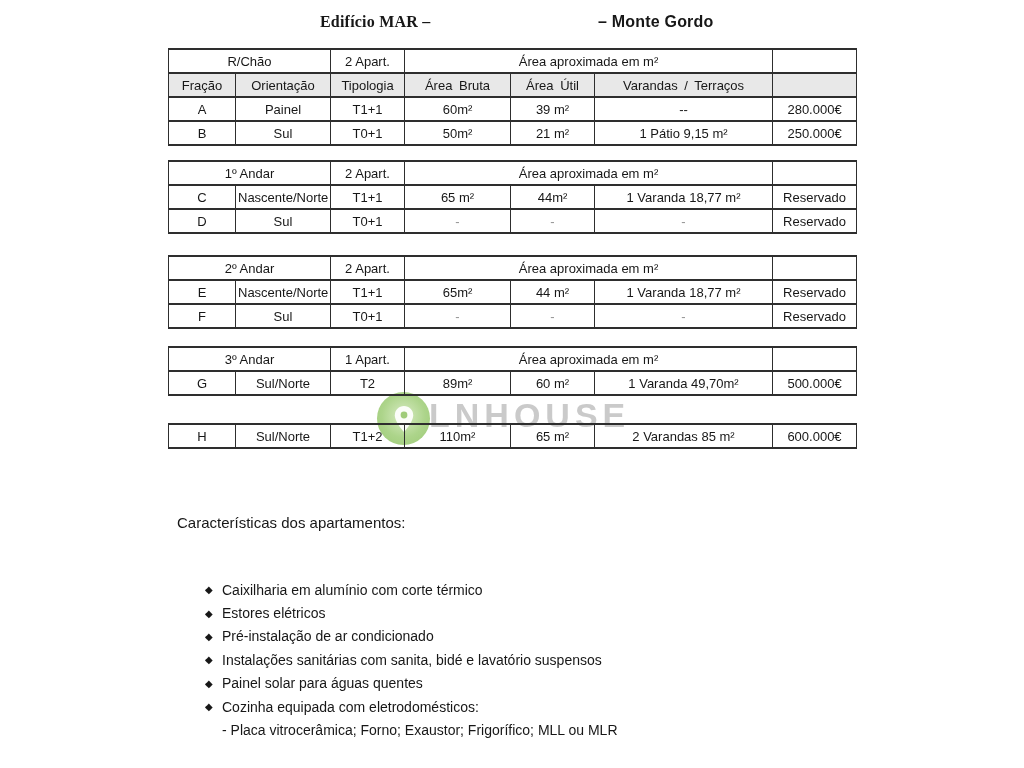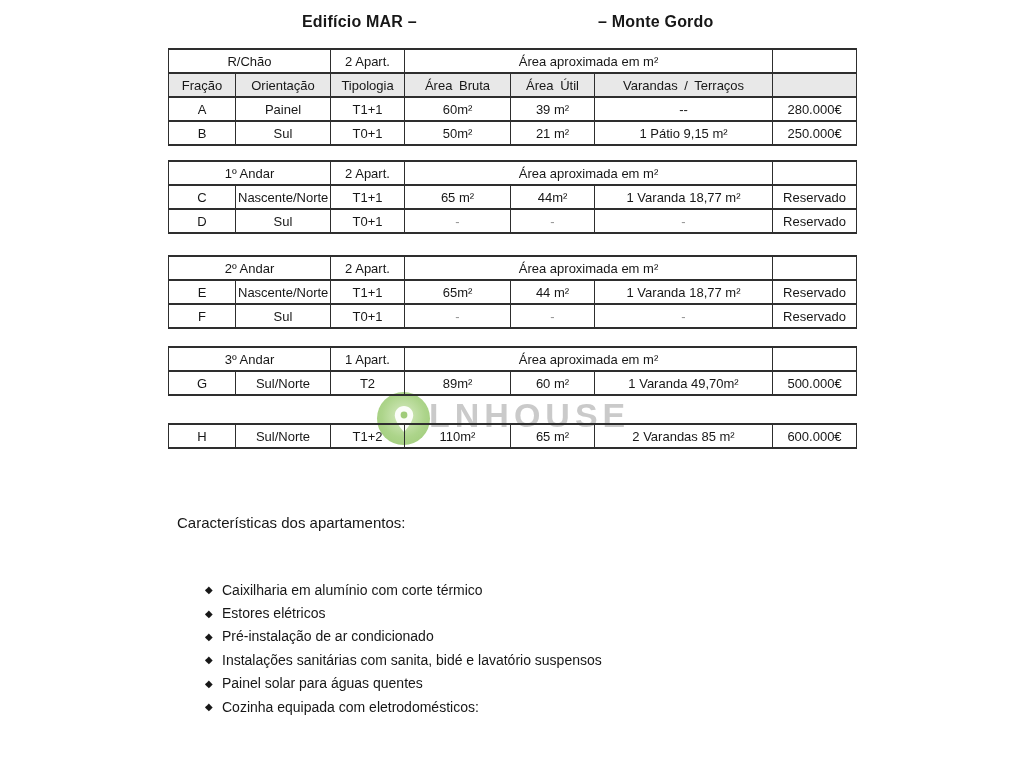--- a/index.html
+++ b/index.html
@@ -1,21 +1,21 @@
 <!DOCTYPE html>
 <html style="--header-gray: #e8e8e8; --watermark-green: #a0cc7a;"><head>
 <meta charset="utf-8">
 <style>
   html,body{margin:0;padding:0;background:#ffffff;}
   body{width:1024px;height:768px;font-family:"Liberation Sans", sans-serif;color:#171717;}
   .page{position:relative;width:1024px;height:768px;overflow:hidden;background:#fff;}
 
   
   .doc-title{position:absolute;top:13px;font-size:16px;font-weight:700;letter-spacing:.2px;white-space:nowrap;}
-  .doc-title.left{left:302px;}
+  .doc-title.left{left:320px;font-family:Liberation Serif, serif;}
   .doc-title.right{left:598px;}
 
   
   .apt{position:absolute;left:168px;width:688px;border-collapse:collapse;table-layout:fixed;font-size:13px;color:#171717;}
   .apt td{border:1px solid #2e2e2e;border-top-width:2px;border-bottom-width:2px;
           text-align:center;vertical-align:middle;height:22px;padding:0 2px;
           white-space:nowrap;overflow:hidden;}
   .apt .floor-row td{font-size:13px;}
   .apt .colhead-row td{background:var(--header-gray,#e8e8e8);word-spacing:3px;}
   .apt td.muted{color:#949494;}
@@ -244,15 +244,19 @@
         <span>Instalações sanitárias com sanita, bidé e lavatório suspensos</span>
       </li>
       <li>
         <span class="diamond">◆</span>
         <span>Painel solar para águas quentes</span>
       </li>
       <li>
         <span class="diamond">◆</span>
         <span>Cozinha equipada com eletrodomésticos:</span>
       </li>
+      <li>
+        <span class="diamond"></span>
+        <span>- Placa vitrocerâmica; Forno; Exaustor; Frigorífico; MLL ou MLR</span>
+      </li>
     </ul>
 
 </div>
 
 </body></html>

